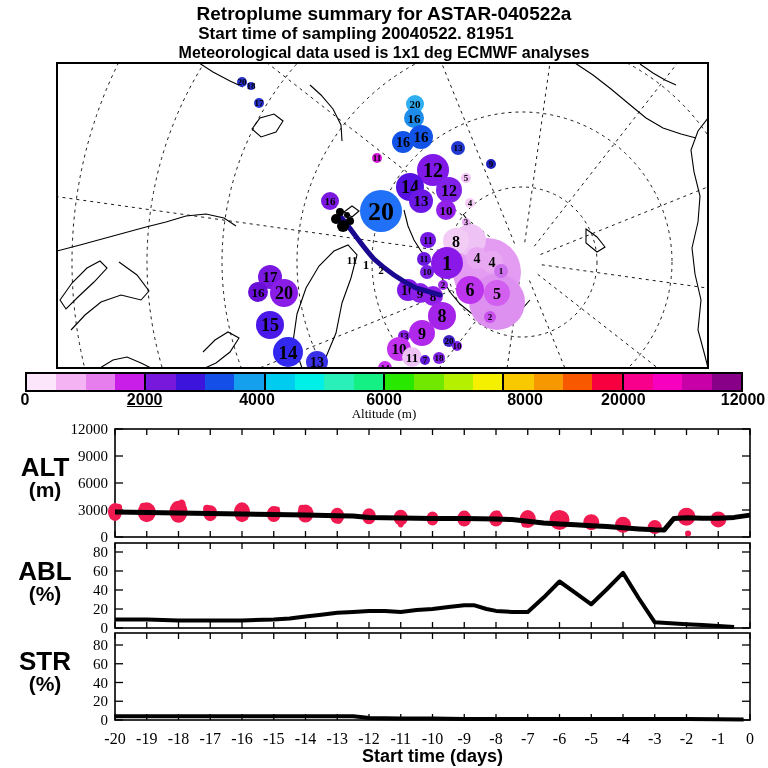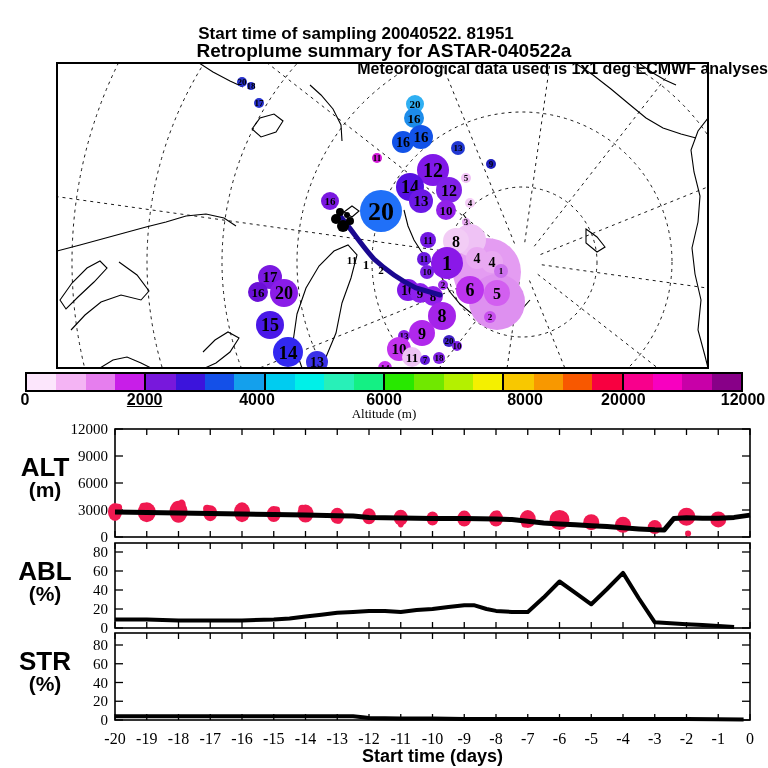--- a/index.html
+++ b/index.html
@@ -1,21 +1,21 @@
 <!DOCTYPE html>
 <html><head>
 <meta charset="utf-8">
 <style>
   html,body{margin:0;padding:0;background:#fff;}
   #page{position:relative;width:768px;height:768px;background:#fff;overflow:hidden;
         font-family:"Liberation Sans",sans-serif;color:#000;}
   #scene{position:absolute;left:0;top:0;}
-  .t1{position:absolute;top:3px;left:0;width:768px;text-align:center;font-weight:bold;font-size:19px;margin-top:37px;}
+  .t1{position:absolute;top:3px;left:0;width:768px;text-align:center;font-weight:bold;font-size:19px;}
   .t2{position:absolute;top:24px;left:0;width:712px;display:flex;justify-content:center;gap:46px;font-weight:bold;font-size:17px;white-space:nowrap;}
-  .t3{position:absolute;top:44px;left:0;width:768px;text-align:right;font-weight:bold;font-size:16px;margin-top:16px;}
+  .t3{position:absolute;top:44px;left:0;width:768px;text-align:center;font-weight:bold;font-size:16px;}
   #cbar{position:absolute;left:25px;top:372px;width:718px;height:20px;display:flex;
         border:2px solid #000;box-sizing:border-box;}
   #cbar .sw{flex:1 1 auto;}
   #cbticks{position:absolute;left:0;top:391px;width:768px;height:18px;}
   #cbticks span{position:absolute;width:90px;text-align:center;font-weight:bold;font-size:16px;font-family:"Liberation Sans",sans-serif;}
   #cblabel{position:absolute;top:406px;left:0;width:768px;text-align:center;
            font-family:"Liberation Serif",serif;font-size:13px;}
   .plab{position:absolute;left:10px;width:70px;text-align:center;font-weight:bold;font-size:26px;}
   .punit{position:absolute;left:12px;width:66px;text-align:center;font-weight:bold;font-size:21px;}
   #xtitle{position:absolute;left:115px;top:746px;width:635px;text-align:center;font-weight:bold;font-size:18px;}

